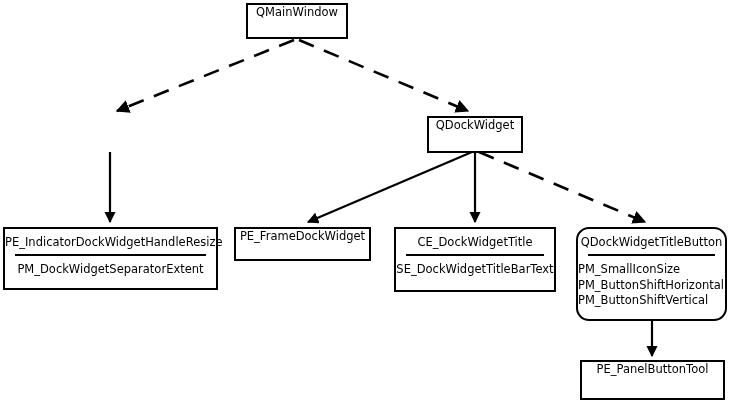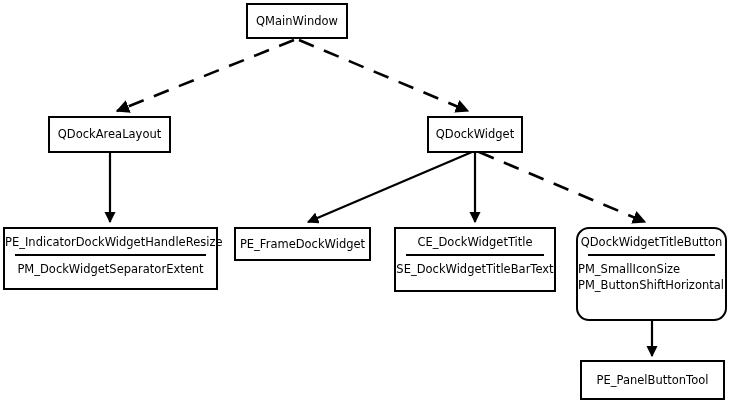--- a/index.html
+++ b/index.html
@@ -32,21 +32,21 @@
   }
   .node-title {
     text-align: center;
     color: #000000;
     font-size: 11.5px;
     line-height: 1.25;
     white-space: nowrap;
   }
   .node-simple {
     display: flex;
-    align-items: center;
+    align-items: flex-start;
     justify-content: center;
   }
   .node-compound .node-title {
     padding-top: 6px;
     padding-bottom: 5px;
   }
   .divider {
     height: 0;
     border-top: 2px solid #000000;
     margin: 0 10px;
@@ -103,23 +103,20 @@
 
     <g>
       <line x1="652" y1="321" x2="652" y2="356" stroke="#000000" stroke-width="2.2" marker-end="url(#arrow)"></line>
     </g>
   </svg>
 
   <div class="node node-simple" style="left:246px; top:3px; width:102px; height:36px;">
     <div class="node-title">QMainWindow</div>
   </div>
 
-  <div class="node node-simple" style="left:48px; top:116px; width:123px; height:37px;">
-    <div class="node-title">QDockAreaLayout</div>
-  </div>
 
   <div class="node node-simple" style="left:427px; top:116px; width:96px; height:37px;">
     <div class="node-title">QDockWidget</div>
   </div>
 
   <div class="node node-compound" style="left:3px; top:227px; width:215px; height:63px;">
     <div class="node-title">PE_IndicatorDockWidgetHandleResize</div>
     <div class="divider"></div>
     <div class="members centered">
       <div class="member">PM_DockWidgetSeparatorExtent</div>
@@ -137,20 +134,21 @@
   <div class="node node-simple" style="left:234px; top:227px; width:137px; height:34px;">
     <div class="node-title">PE_FrameDockWidget</div>
   </div>
 
   <div class="node node-compound" style="left:576px; top:227px; width:151px; height:94px;border-radius:13px;">
     <div class="node-title">QDockWidgetTitleButton</div>
     <div class="divider"></div>
     <div class="members">
       <div class="member">PM_SmallIconSize</div>
       <div class="member">PM_ButtonShiftHorizontal</div>
+      <div class="member">PM_ButtonShiftVertical</div>
     </div>
   </div>
 
   <div class="node node-simple" style="left:580px; top:360px; width:145px; height:40px;">
     <div class="node-title">PE_PanelButtonTool</div>
   </div>
 
 </div>
 
 </body></html>

